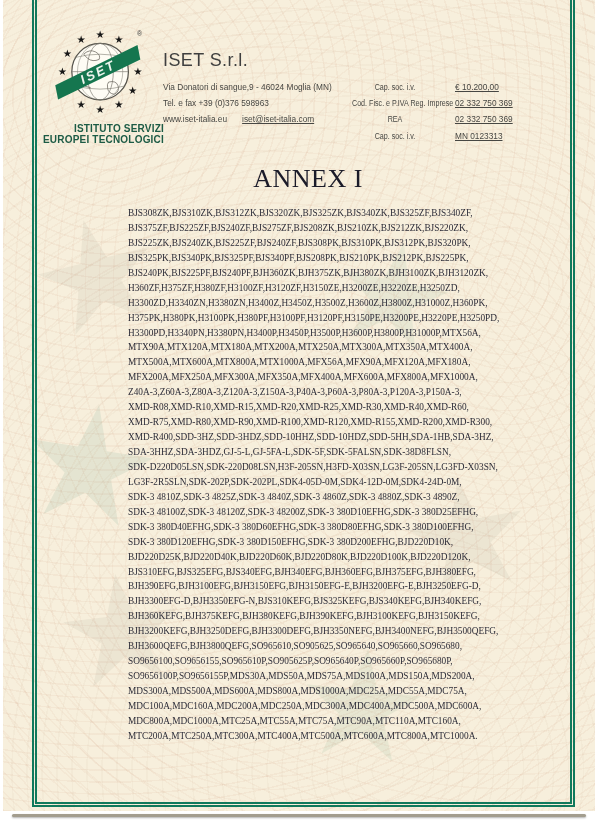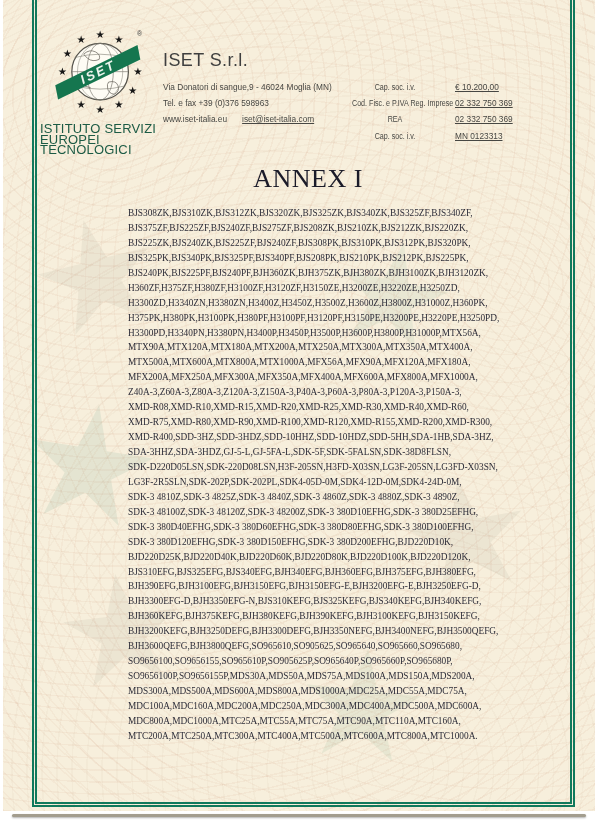--- a/index.html
+++ b/index.html
@@ -13,22 +13,22 @@
     repeating-radial-gradient(circle at 65% 95%, rgba(180,150,120,0.06) 0 1.5px, rgba(0,0,0,0) 1.5px 15px),
     #f7efdc;}
   
   .frame{position:absolute;left:32px;right:25px;top:-8px;bottom:13px;
     border:5px double #10795c;border-top:none;pointer-events:none;}
   .scan-shadow{position:absolute;left:12px;right:14px;bottom:3px;height:3px;
     background:#a39d8e;box-shadow:0 1px 2px rgba(0,0,0,0.3);border-radius:2px;}
   .wm{position:absolute;line-height:1;pointer-events:none;}
   
   .logo{position:absolute;left:52px;top:26px;width:100px;}
-  .logo-caption{position:absolute;left:40px;top:124px;width:124px;text-align:left;
-    font-weight:400;font-size:13px;line-height:10.6px;color:#1c5b45;letter-spacing:.2px;}
+  .logo-caption{position:absolute;left:40px;top:124px;width:124px;text-align:right;
+    font-weight:700;font-size:10px;line-height:10.6px;color:#1c5b45;letter-spacing:.2px;}
   .company-name{position:absolute;left:163px;top:50px;font-size:18px;color:#3f3f3f;letter-spacing:.4px;}
   .addr{position:absolute;left:163px;top:79px;font-size:8.3px;line-height:16.2px;color:#474743;white-space:nowrap;}
   .addr .email{text-decoration:underline;margin-left:15px;}
   .registry{position:absolute;left:352px;top:79px;font-size:8.3px;line-height:16.2px;color:#474743;text-align:center;}
   .reg-row{position:relative;height:16.2px;white-space:nowrap;}
   .reg-label{display:inline-block;width:100px;transform:scaleX(.86);transform-origin:left;white-space:nowrap;}
   .reg-value{position:absolute;left:103px;top:0;text-decoration:underline;}
   
   .doc-title{position:absolute;left:0;right:0;top:164px;text-align:center;transform:translateX(8px);
     font-family:"Liberation Serif",serif;font-size:26px;letter-spacing:.5px;color:#1b1b29;}

